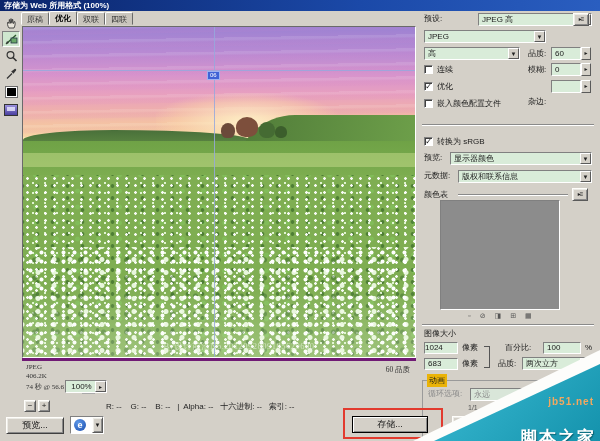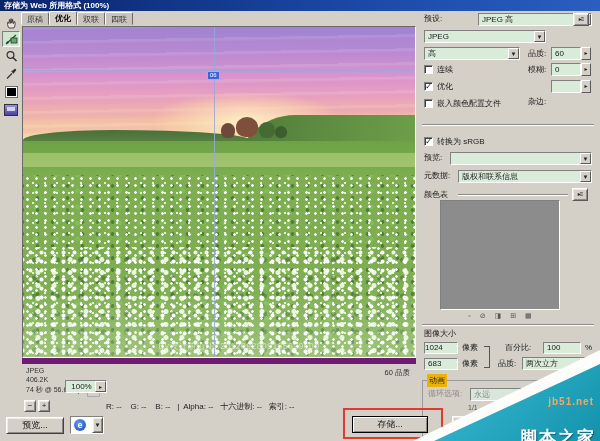--- a/index.html
+++ b/index.html
@@ -77,21 +77,21 @@
     background-image:
       radial-gradient(circle, #ffffff 0 1.6px, transparent 2.4px),
       radial-gradient(circle, rgba(238,250,228,.95) 0 2px, transparent 3px),
       radial-gradient(circle, rgba(55,105,40,.5) 0 2px, transparent 3px);
     background-size:11px 9px, 16px 13px, 23px 18px;
     background-position:2px 1px, 7px 6px, 0 4px; }
   .bottomlight { left:0; right:0; bottom:0; height:70px; background:linear-gradient(rgba(240,250,230,0), rgba(240,250,230,.28)); }
   .guide-v { top:0; bottom:0; width:1px; background:rgba(150,168,220,.85); }
   .guide-h { left:0; right:0; height:1px; background:rgba(150,168,220,.85); }
   .slicebadge { background:#3f63d6; border:1px solid #9db2f2; color:#fff; font-size:6px; line-height:7px; padding:0 2px; }
-  .credit { left:50px; right:10px; top:314px; text-align:center; color:rgba(255,255,255,.55); font-size:8.5px; letter-spacing:.5px; }
+  .credit { left:50px; right:10px; top:314px; text-align:center; color:rgba(255,255,255,.55); font-size:8.5px; letter-spacing:.5px;font-family:Liberation Serif, serif; }
   
   .wm-white { left:413px; top:350px; width:187px; height:91px; background:#fdfdfb;
     clip-path:polygon(0 100%, 100% 0, 100% 100%); box-shadow:-2px -2px 3px rgba(0,0,0,.2); }
   .wm-teal { left:434px; top:364px; width:166px; height:77px;
     background:linear-gradient(135deg,#3cbcd4,#1492ac); clip-path:polygon(0 100%, 100% 0, 100% 100%); }
   .wm-site { right:6px; top:396px; color:#f5a85e; font-size:10px; font-weight:bold; letter-spacing:1px; }
   .wm-name { right:4px; top:410px; color:#ffffff; font-size:17px; font-weight:bold; letter-spacing:2px; text-shadow:1px 1px 1px rgba(0,60,70,.6); }
   .redbox { left:343px; top:408px; width:100px; height:31px; border:2px solid #e23a2e; z-index:40; }
   .navchip { width:13px; height:10px; background:#d4d0c8; border:1px solid; border-color:#fff #777 #777 #fff; color:#9a9a9a; font-size:5px; line-height:8px; text-align:center; }
 </style>
@@ -160,21 +160,21 @@
   <div class="abs lightband"></div>
   <div class="abs flowers"></div>
   <div class="abs flowers2"></div>
   <div class="abs bottomlight"></div>
   <div class="abs guide-v" style="left:191px;"></div>
   <div class="abs guide-h" style="top:43px;"></div>
   <div class="abs slicebadge" style="left:184px; top:44px;"><span>06</span></div>
   <div class="abs credit"><span>By设计前沿No.2012092809185629600</span></div>
 </div>
 
-<div class="abs" style="left:22px; top:358px; width:394px; height:38px; border-top:6px solid #701a75;">
+<div class="abs" style="left:22px; top:358px; width:394px; height:38px; border-top:3px solid #701a75;font-family:Liberation Serif, serif;">
   <div class="abs" style="left:4px; top:2px; font-size:7px; line-height:9px; color:#333;">
     <div>JPEG</div>
     <div>406.2K</div>
     <div>
       <span>74 秒 @ 56.6 Kbps</span>
       <span class="chipmenu" style="display:inline-block;width:13px;background:#d4d0c8;border:1px solid #aaa;"><span>▸≡</span></span>
     </div>
   </div>
   <div class="abs" style="right:6px; top:4px; font-size:7.5px; color:#333;"><span>60 品质</span></div>
 </div>
@@ -228,20 +228,21 @@
 
 <div class="abs etch" style="left:422px; top:124px; width:172px;"></div>
 
 <div class="chkrow" style="left:424px; top:136px;">
   <span class="chk"><span>✓</span></span>
   <span>转换为 sRGB</span>
 </div>
 
 <div class="abs lbl" style="left:424px; top:151px;"><span>预览:</span></div>
 <div class="ddl" style="left:450px; top:152px; width:142px;">
+  <span class="val">显示器颜色</span>
   <span class="arw">▼</span>
 </div>
 
 <div class="abs lbl" style="left:424px; top:169px;"><span>元数据:</span></div>
 <div class="ddl" style="left:458px; top:170px; width:134px;">
   <span class="val">版权和联系信息</span>
   <span class="arw">▼</span>
 </div>
 
 <div class="abs lbl" style="left:424px; top:188px;"><span>颜色表</span></div>

